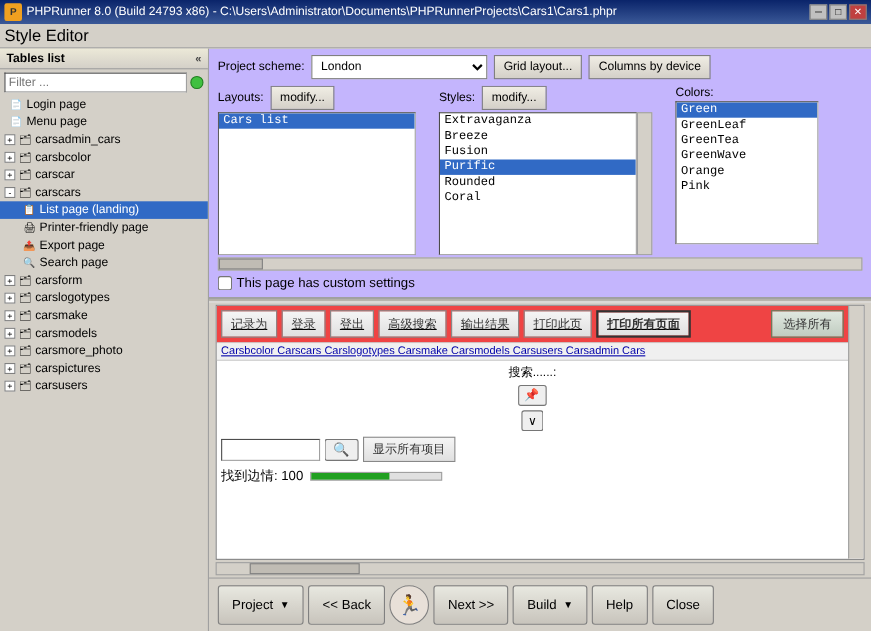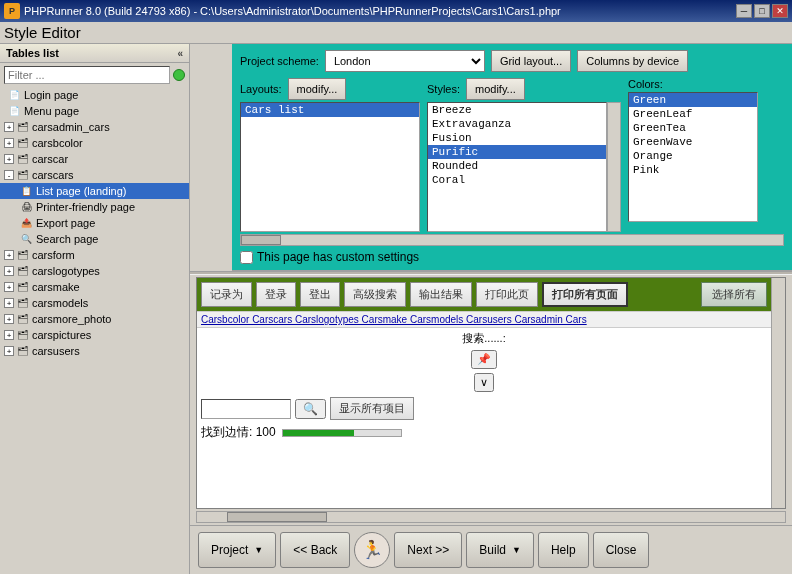--- a/index.html
+++ b/index.html
@@ -149,23 +149,22 @@
       flex: 1;
       display: flex;
       flex-direction: column;
       background: #d4d0c8;
       overflow: hidden;
     }
 
     
     .top-controls {
       padding: 6px 8px;
-      background: #14b8a6;
+      background: #c4b5fd;
       border-bottom: 1px solid #a0a0a0;
-      margin-left: 42px;
     }
     .project-scheme-row {
       display: flex;
       align-items: center;
       gap: 6px;
       margin-bottom: 6px;
     }
     .scheme-label { font-size: 11px; }
     .scheme-select {
       width: 160px;
@@ -225,23 +224,24 @@
       gap: 4px;
       margin-top: 4px;
     }
     .custom-settings-row input[type=checkbox] { cursor: pointer; }
 
     
     .preview-toolbar {
       display: flex;
       gap: 4px;
       padding: 4px;
-      background: #4d7c0f;
+      background: #ef4444;
       border-bottom: 1px solid #ccc;
       flex-wrap: wrap;
+      text-decoration: underline;
     }
     .preview-btn {
       padding: 3px 8px;
       background: linear-gradient(to bottom, #f5f5f5, #e0e0e0);
       border: 1px solid #888;
       font-size: 11px;
       cursor: pointer;
       color: #333;
     }
     .preview-btn.bold-border {
@@ -306,21 +306,21 @@
 
     .horizontal-sep {
       height: 4px;
       background: #b8b4ac;
       border-top: 1px solid #a0a0a0;
       border-bottom: 1px solid #f0f0f0;
     }
 
     .lists-container {
       display: flex;
-      gap: 1px;
+      gap: 15px;
       overflow: hidden;
     }
 
     .colors-label { font-size: 11px; }
 
     .green-bar {
       height: 6px;
       background: #20a020;
       width: 60%;
     }
@@ -486,22 +486,22 @@
             </div>
           </div>
 
           <div class="list-section" style="margin-right:6px;">
             <div class="list-section-header">
               <span>Styles:</span>
               <button class="btn-normal">modify...</button>
             </div>
             <div style="display:flex;">
               <div class="list-box styles-box">
+                <div class="list-item-entry">Extravaganza</div>
                 <div class="list-item-entry">Breeze</div>
-                <div class="list-item-entry">Extravaganza</div>
                 <div class="list-item-entry">Fusion</div>
                 <div class="list-item-entry selected">Purific</div>
                 <div class="list-item-entry">Rounded</div>
                 <div class="list-item-entry">Coral</div>
               </div>
               <div class="scrollbar-track"></div>
             </div>
           </div>
 
           <div class="list-section">

